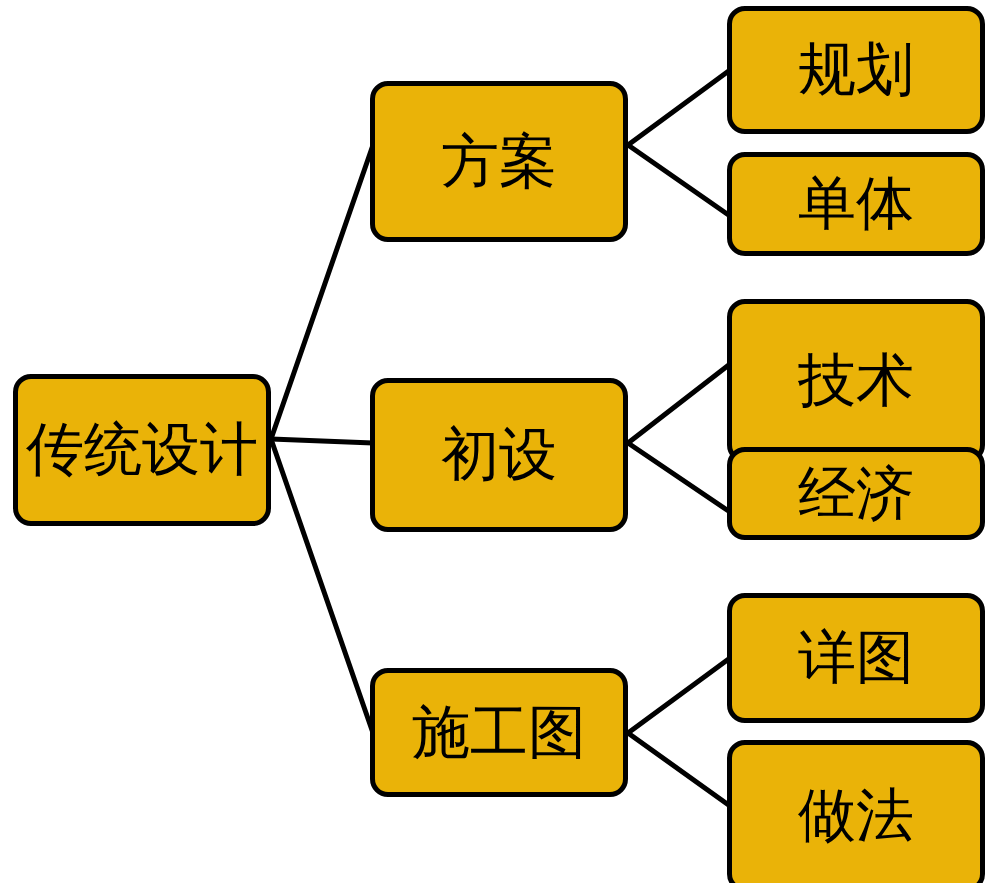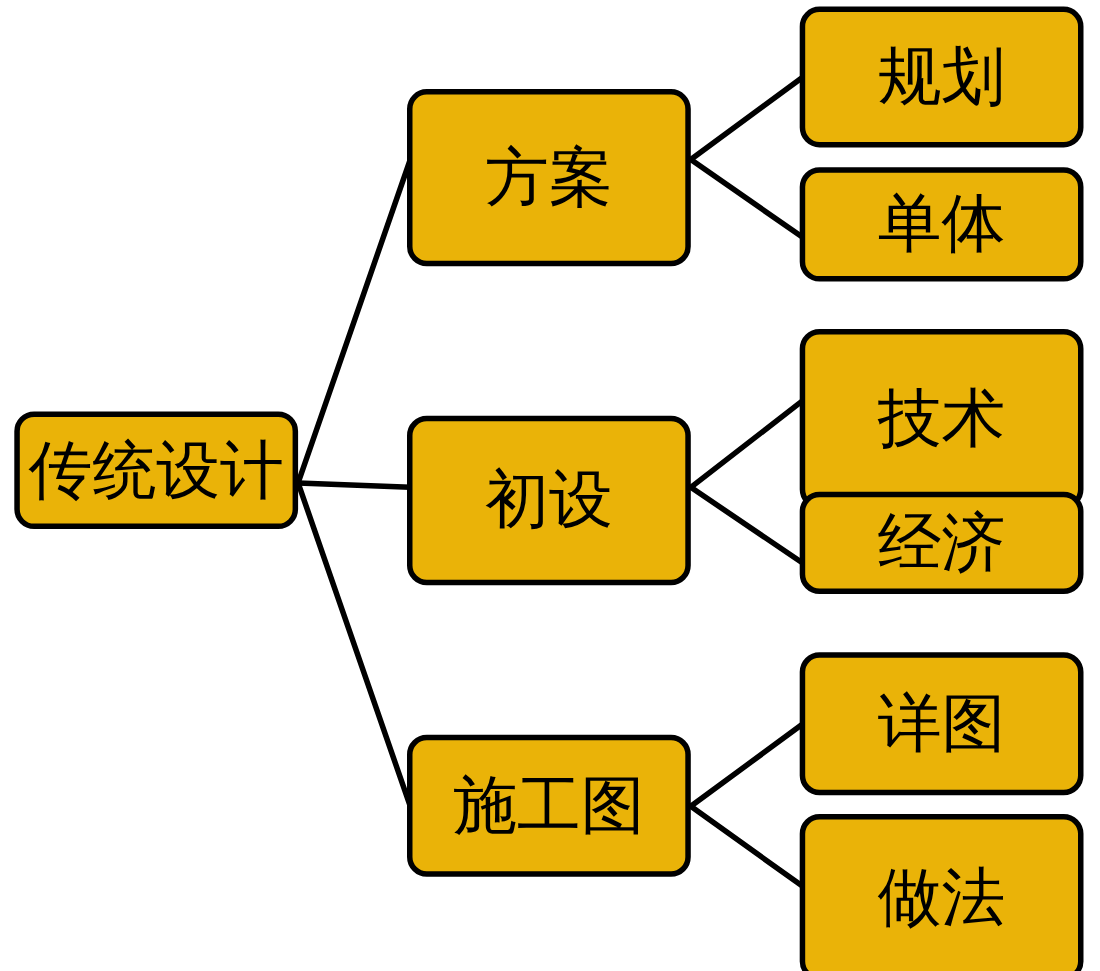--- a/index.html
+++ b/index.html
@@ -39,21 +39,21 @@
     display: flex;
     align-items: center;
     justify-content: center;
     color: #000000;
     font-size: 58px;
     line-height: 1;
     white-space: nowrap;
     font-family: Liberation Serif, serif;
   }
   
-  .n-root          { left: 13px;  top: 374px; height: 107px; }
+  .n-root          { left: 13px;  top: 374px; height: 152px; }
   
   .n-plan          { left: 370px; top: 81px;  height: 161px; }
   .n-prelim        { left: 370px; top: 378px; height: 154px; }
   .n-construction  { left: 370px; top: 668px; height: 129px; }
   
   .n-planning      { left: 727px; top: 6px;   height: 128px; }
   .n-unit          { left: 727px; top: 152px; height: 104px; }
   .n-technology    { left: 727px; top: 299px; height: 164px; }
   .n-economy       { left: 727px; top: 447px; height: 93px; }
   .n-detail        { left: 727px; top: 593px; height: 130px; }

